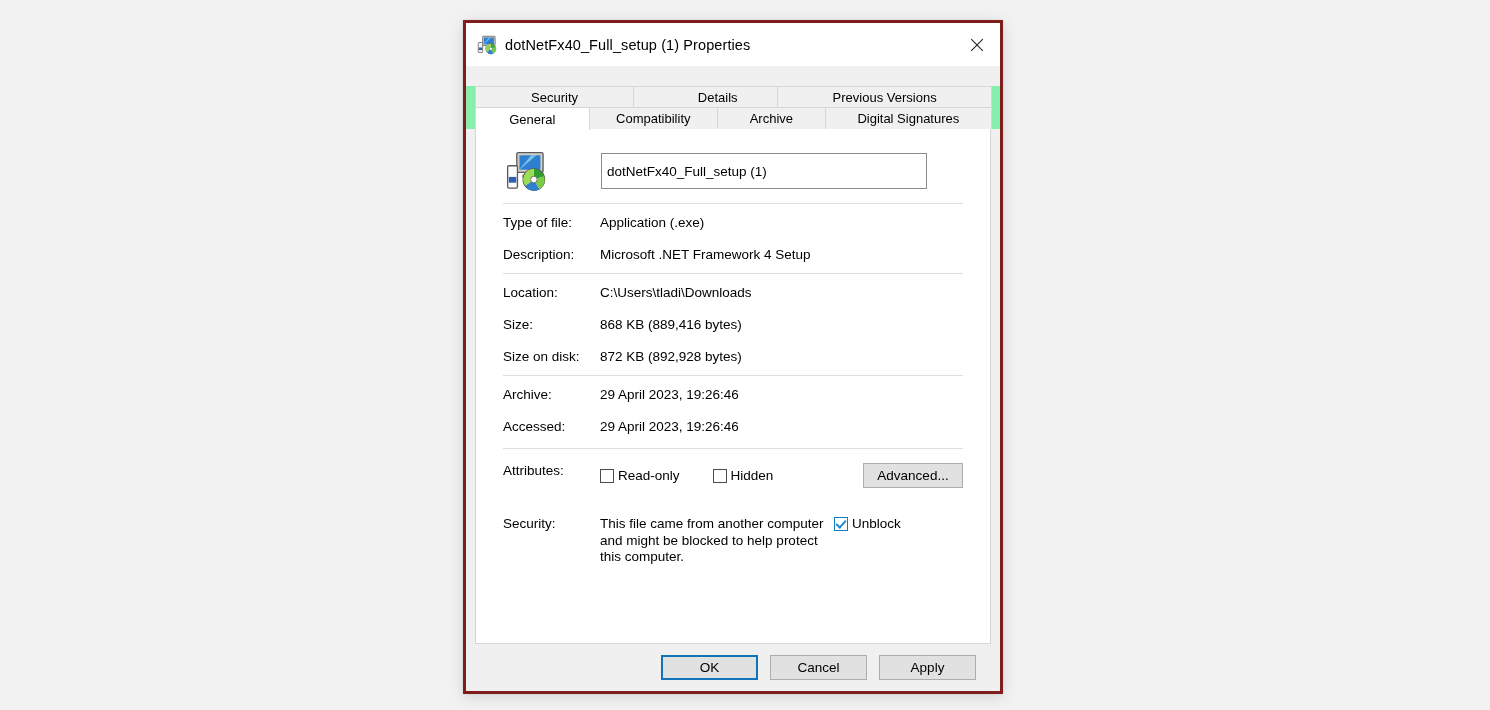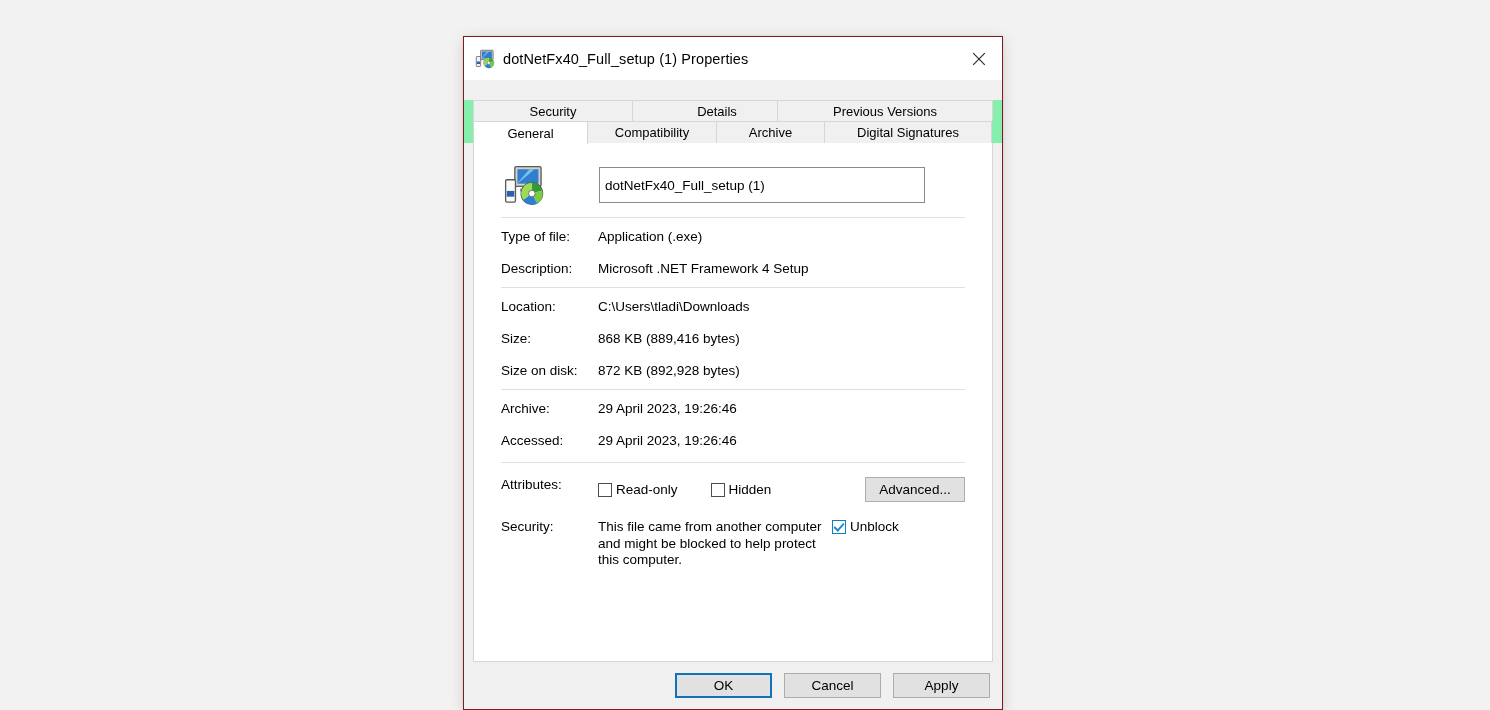--- a/index.html
+++ b/index.html
@@ -12,25 +12,25 @@
     background: #f2f2f2;
     font-family: "Liberation Sans", sans-serif;
     overflow: hidden;
     position: relative;
   }
 
   
   #dialog {
     position: absolute;
     left: 463px;
-    top: 36px;
+    top: 20px;
     width: 540px;
     height: 674px;
     background: #f0f0f0;
-    border: 1px solid #7f1d1d;
+    border: 3px solid #7f1d1d;
     box-shadow: 0 3px 14px rgba(0,0,0,0.13), 0 0 2px rgba(0,0,0,0.10);
     box-sizing: border-box;
     display: flex;
     flex-direction: column;
   }
 
   
   .titlebar {
     height: 43px;
     background: #ffffff;
@@ -230,21 +230,21 @@
     font-size: 13.5px;
     color: #000;
     cursor: default;
   }
 
   
   .sec-row {
     display: flex;
     align-items: flex-start;
     font-size: 13.5px;
-    margin-top: 17px;
+    margin-top: 28px;
   }
   .sec-row .label { width: 97px; flex: none; }
   .sec-text {
     width: 228px;
     line-height: 16.6px;
     color: #000;
   }
   .unblock-wrap {
     display: flex;
     align-items: flex-start;
@@ -254,21 +254,21 @@
   .unblock-wrap .cb { margin-top: 1px; }
 
   
   .footer {
     flex: none;
     height: 47px;
     background: #f0f0f0;
     display: flex;
     align-items: center;
     justify-content: flex-end;
-    padding-right: 12px;
+    padding-right: 24px;
     box-sizing: border-box;
     border-radius: 19px;
   }
   .btn {
     width: 97px;
     height: 25px;
     background: #e1e1e1;
     border: 1px solid #adadad;
     font-family: "Liberation Sans", sans-serif;
     font-size: 13.5px;

